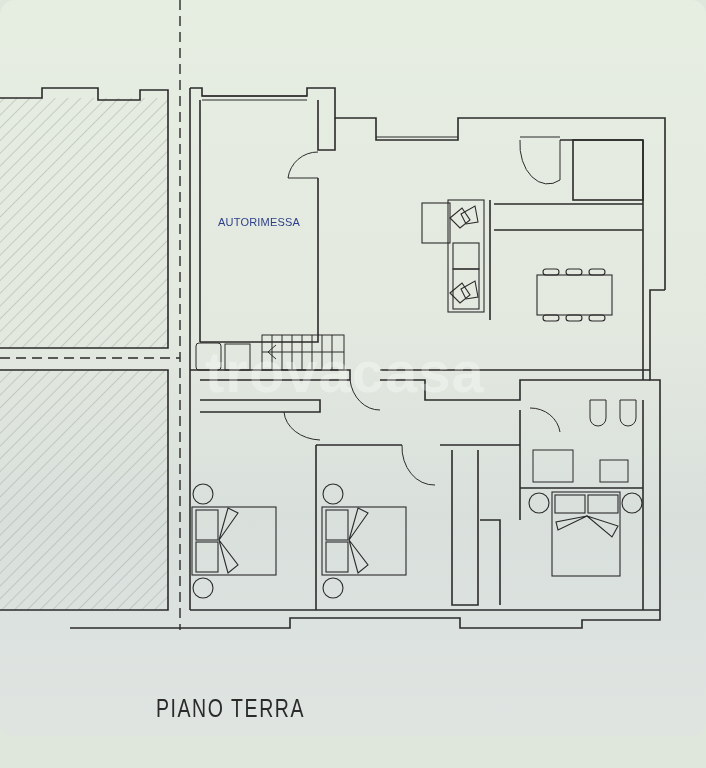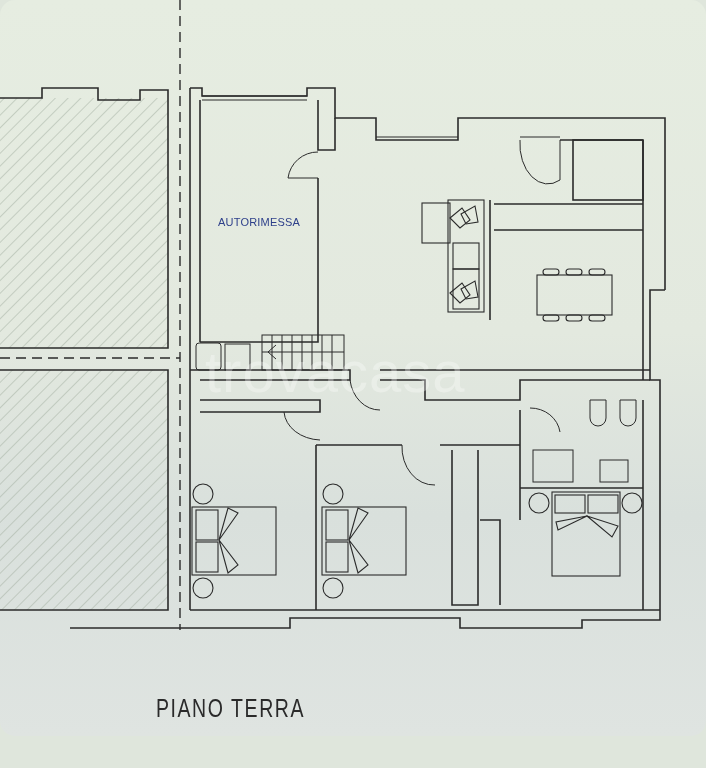--- a/index.html
+++ b/index.html
@@ -1,21 +1,21 @@
 <!DOCTYPE html>
 <html><head>
 <meta charset="utf-8">
 <style>
   html,body{margin:0;padding:0;}
   body{width:706px;height:768px;overflow:hidden;background:#dfe6dc;font-family:"Liberation Sans",sans-serif;}
   .sheet{position:relative;width:706px;height:736px;background:linear-gradient(180deg,#e6ede1 0%,#e3e9df 45%,#d9e0dc 70%,#dfe4e1 100%);border-radius:15px;}
   svg{position:absolute;left:0;top:0;}
   .room-label{position:absolute;left:218px;top:216px;font-size:11px;color:#2d3f8a;letter-spacing:0.2px;}
   .plan-title{position:absolute;left:156px;top:694px;font-size:25px;color:#2a2a2a;letter-spacing:2px;font-weight:300;transform:scaleX(0.78);transform-origin:left top;}
-  .watermark{position:absolute;left:205px;top:338px;font-size:58px;color:rgba(255,255,255,0.32);letter-spacing:1px;font-weight:normal;}
+  .watermark{position:absolute;left:205px;top:338px;font-size:58px;color:rgba(255,255,255,0.32);letter-spacing:1px;font-weight:bold;}
 </style>
 </head>
 <body>
 
 <div class="sheet">
   <svg width="706" height="768" viewBox="0 0 706 768">
     <defs>
       <pattern id="hatch" width="9" height="9" patternUnits="userSpaceOnUse" patternTransform="rotate(45)">
         <line x1="0" y1="0" x2="0" y2="9" stroke="#a4b0a2" stroke-width="1"></line>
       </pattern>

